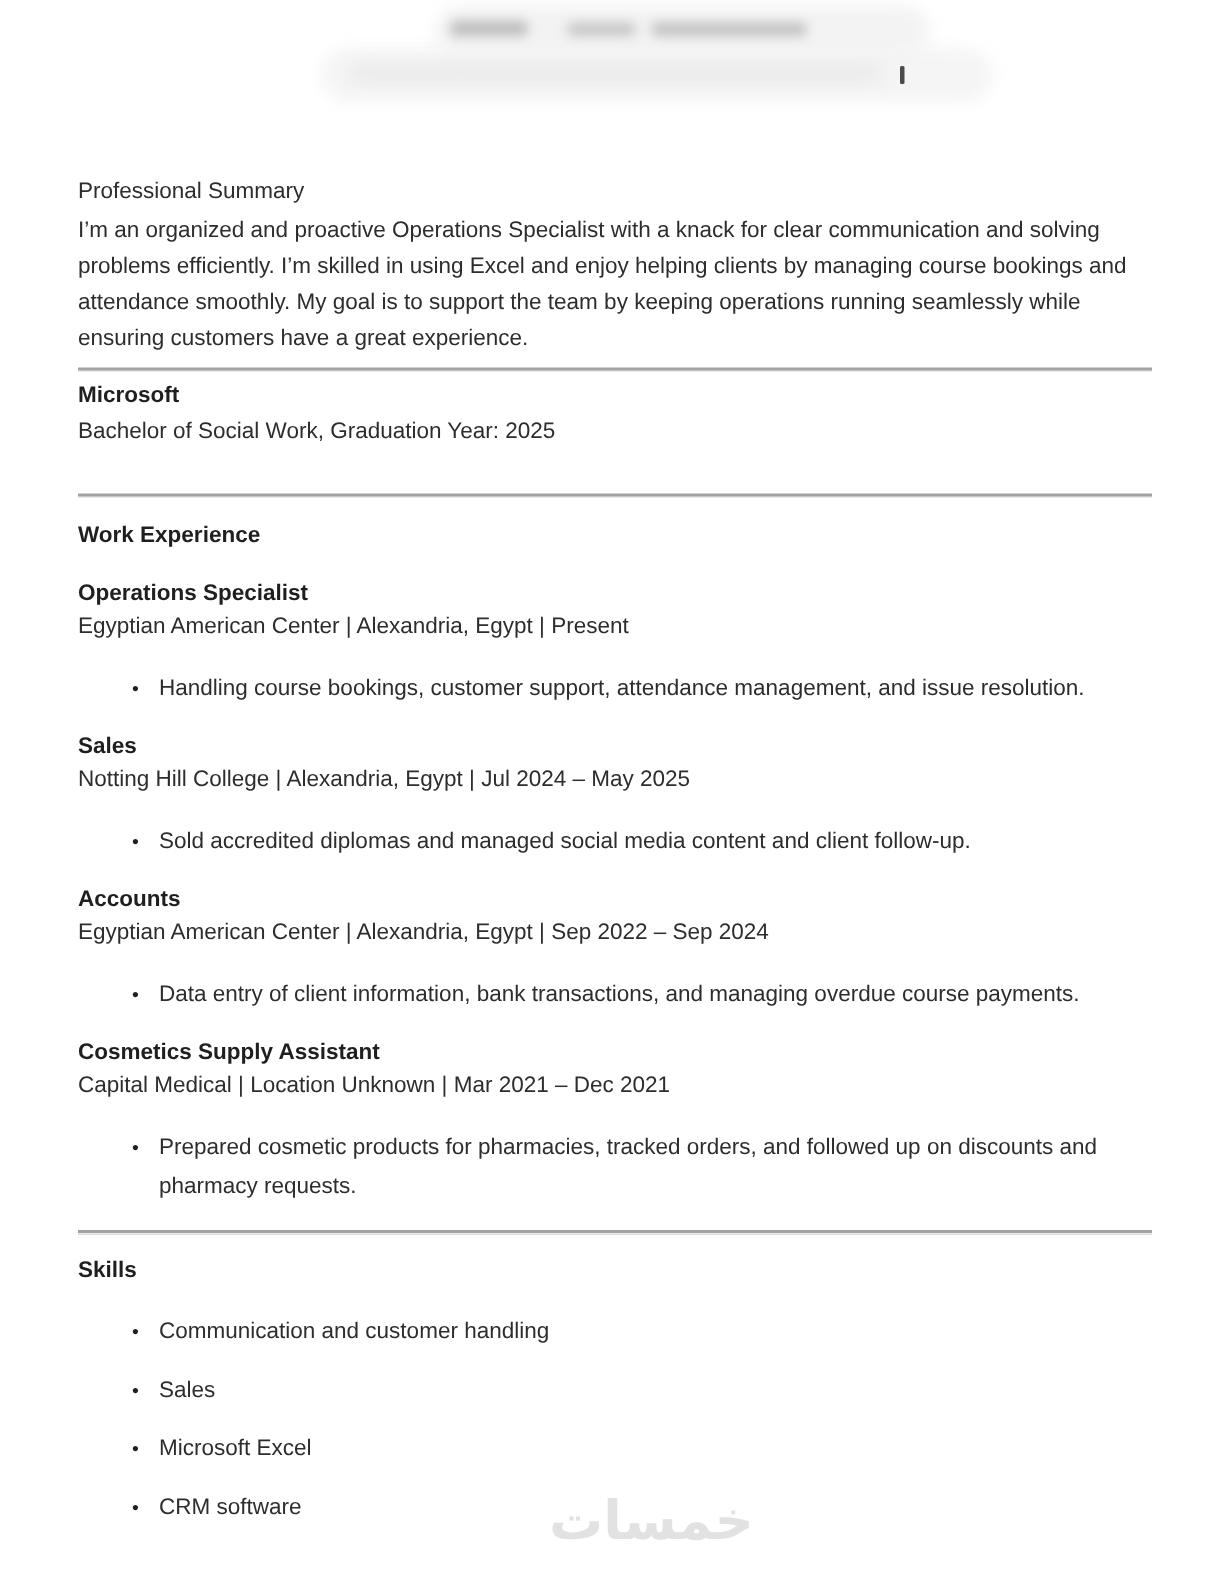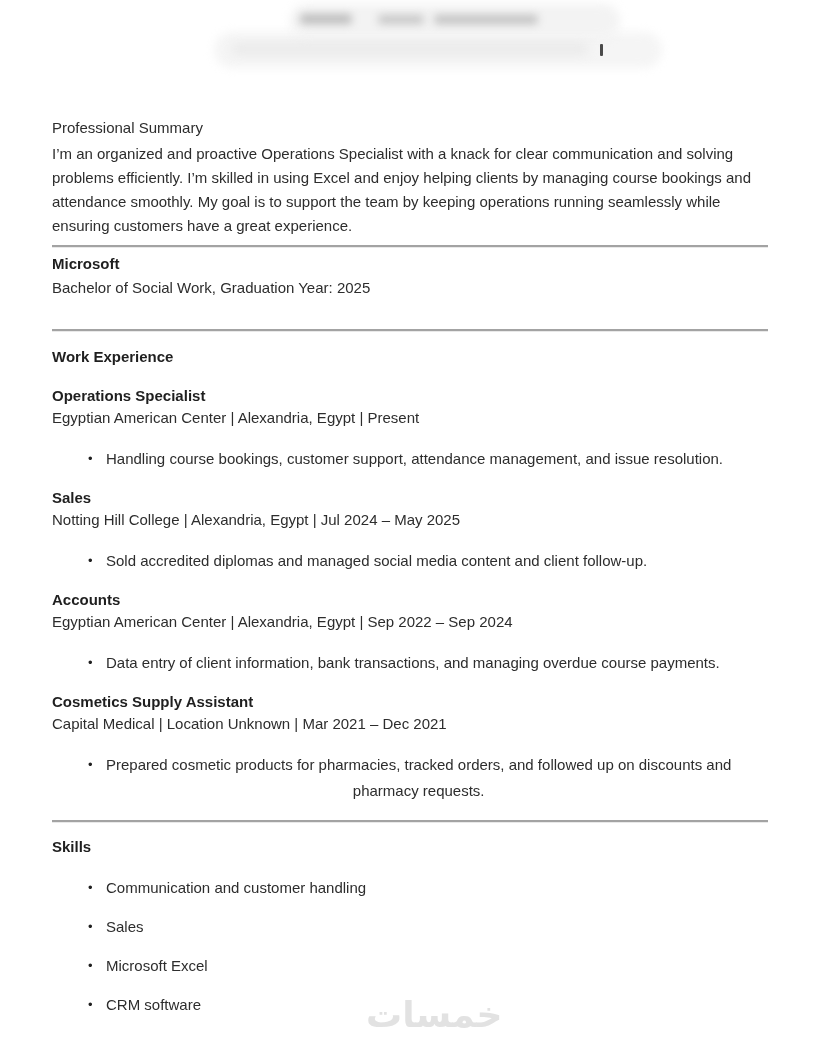--- a/index.html
+++ b/index.html
@@ -94,21 +94,21 @@
     display: flex;
     line-height: 20px;
   }
   ul.bullets li + li { margin-top: 19px; }
   .dot {
     width: 18px;
     flex: 0 0 18px;
     font-size: 13px;
     color: #1f1f1f;
   }
-  .btext { white-space: pre-line; line-height: 26px; margin-top:-3px;text-align:center; }
+  .btext { white-space: pre-line; line-height: 26px; margin-top:-3px; }
   .btext-single { white-space: pre-line; line-height: 20px; margin-top:0; }
 
   
   .watermark {
     position: absolute;
     left: 366px;
     top: 994px;
     font-family: "DejaVu Sans", sans-serif;
     font-size: 36px;
     font-weight: bold;

